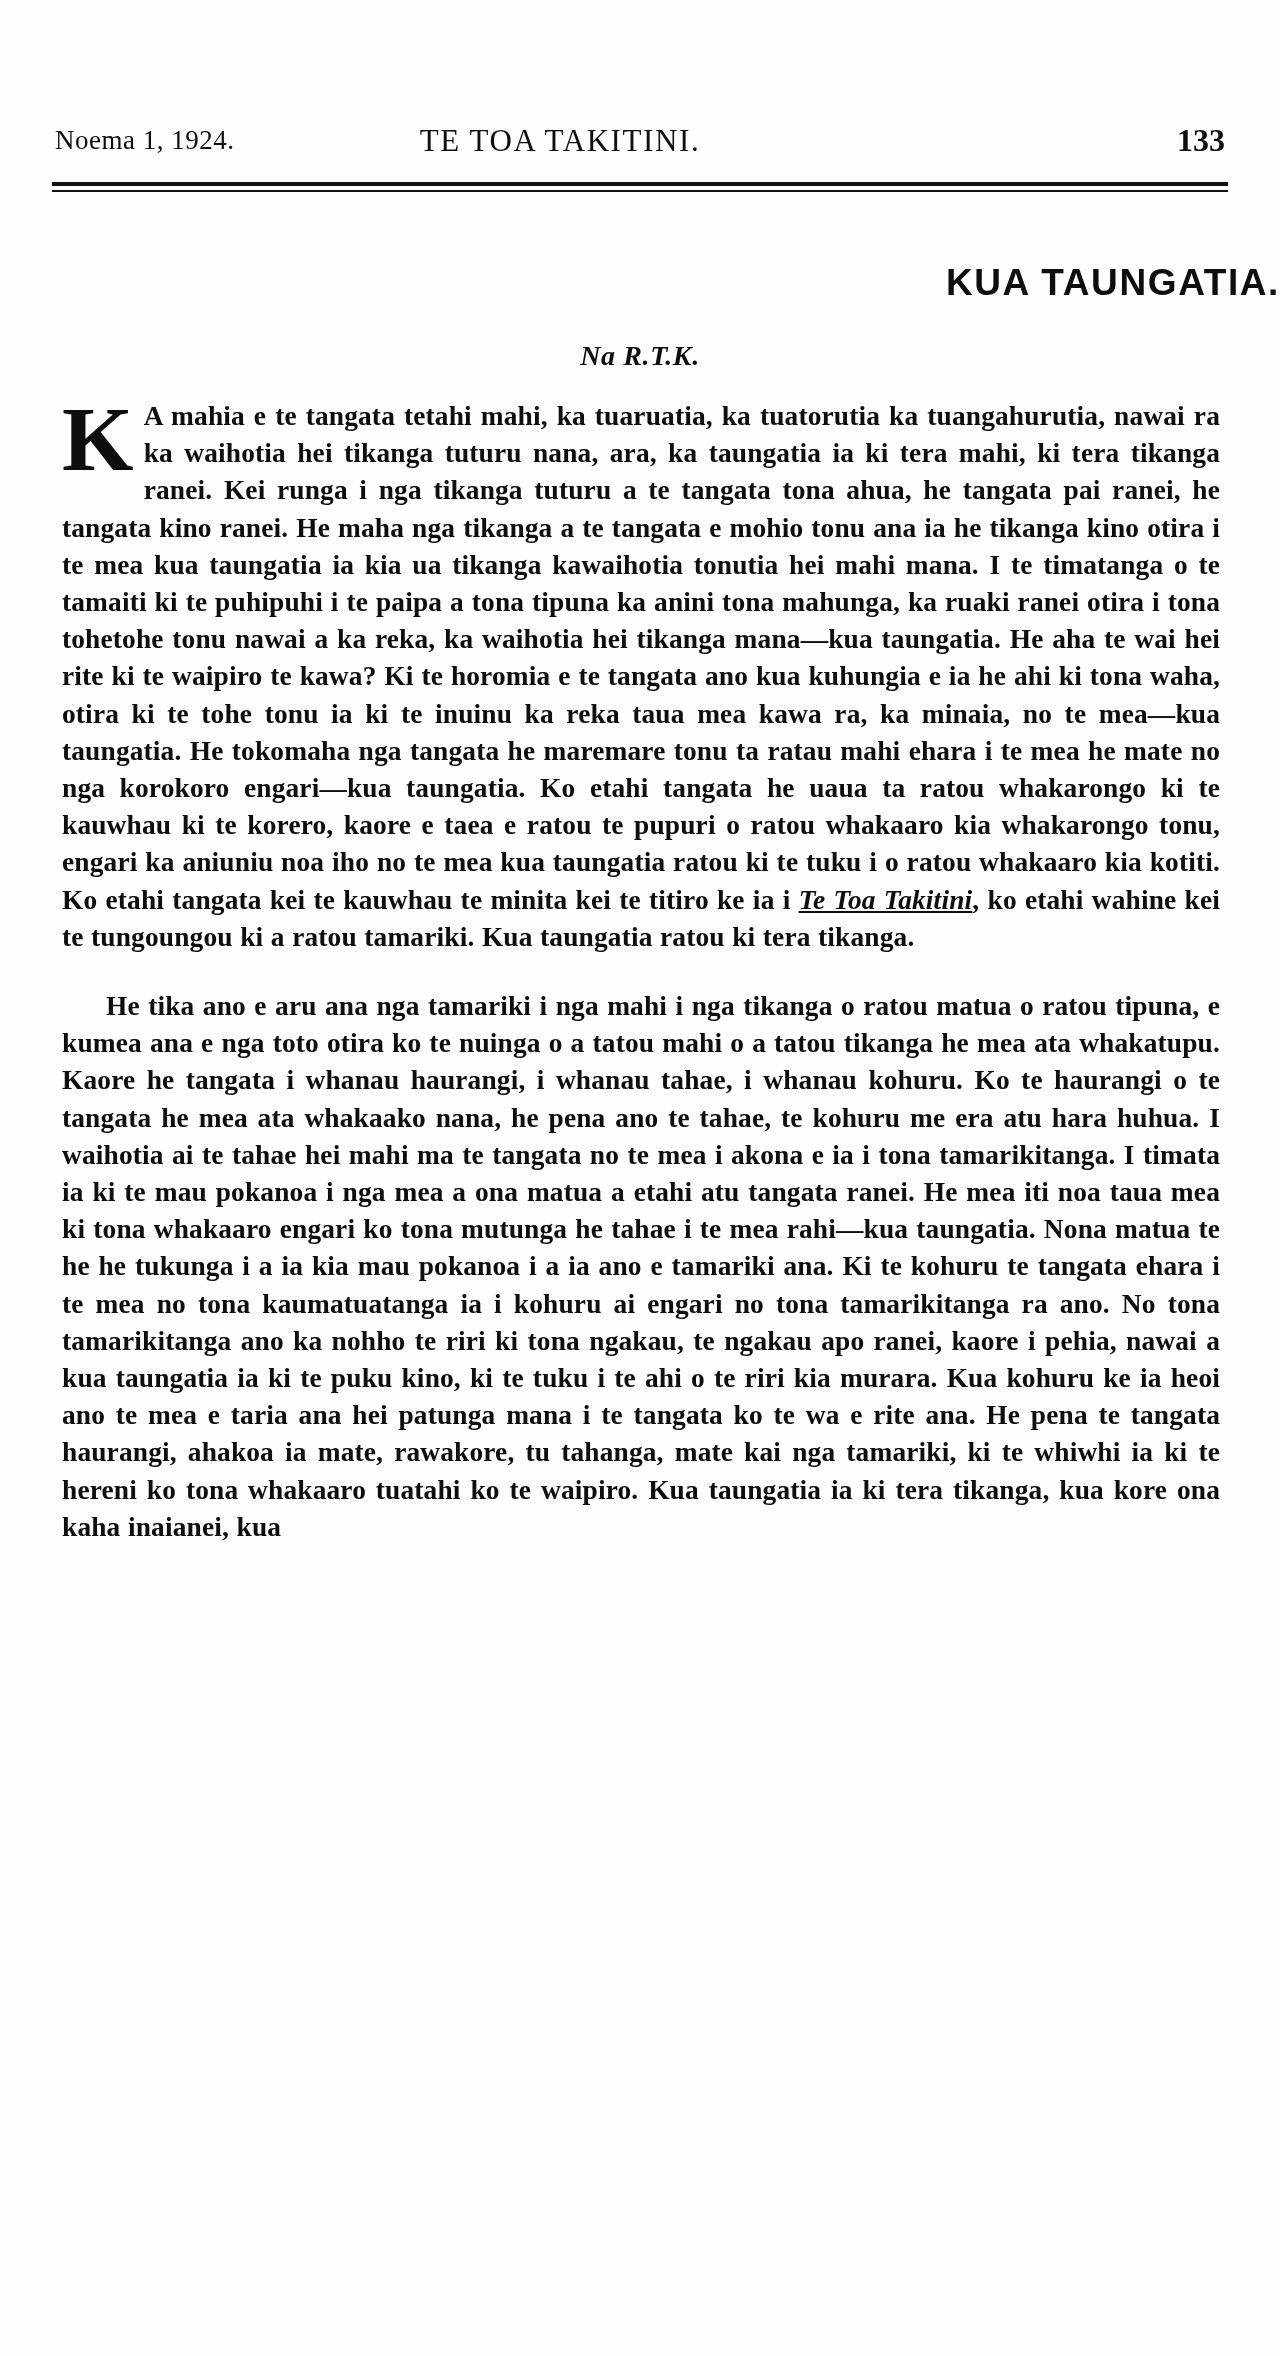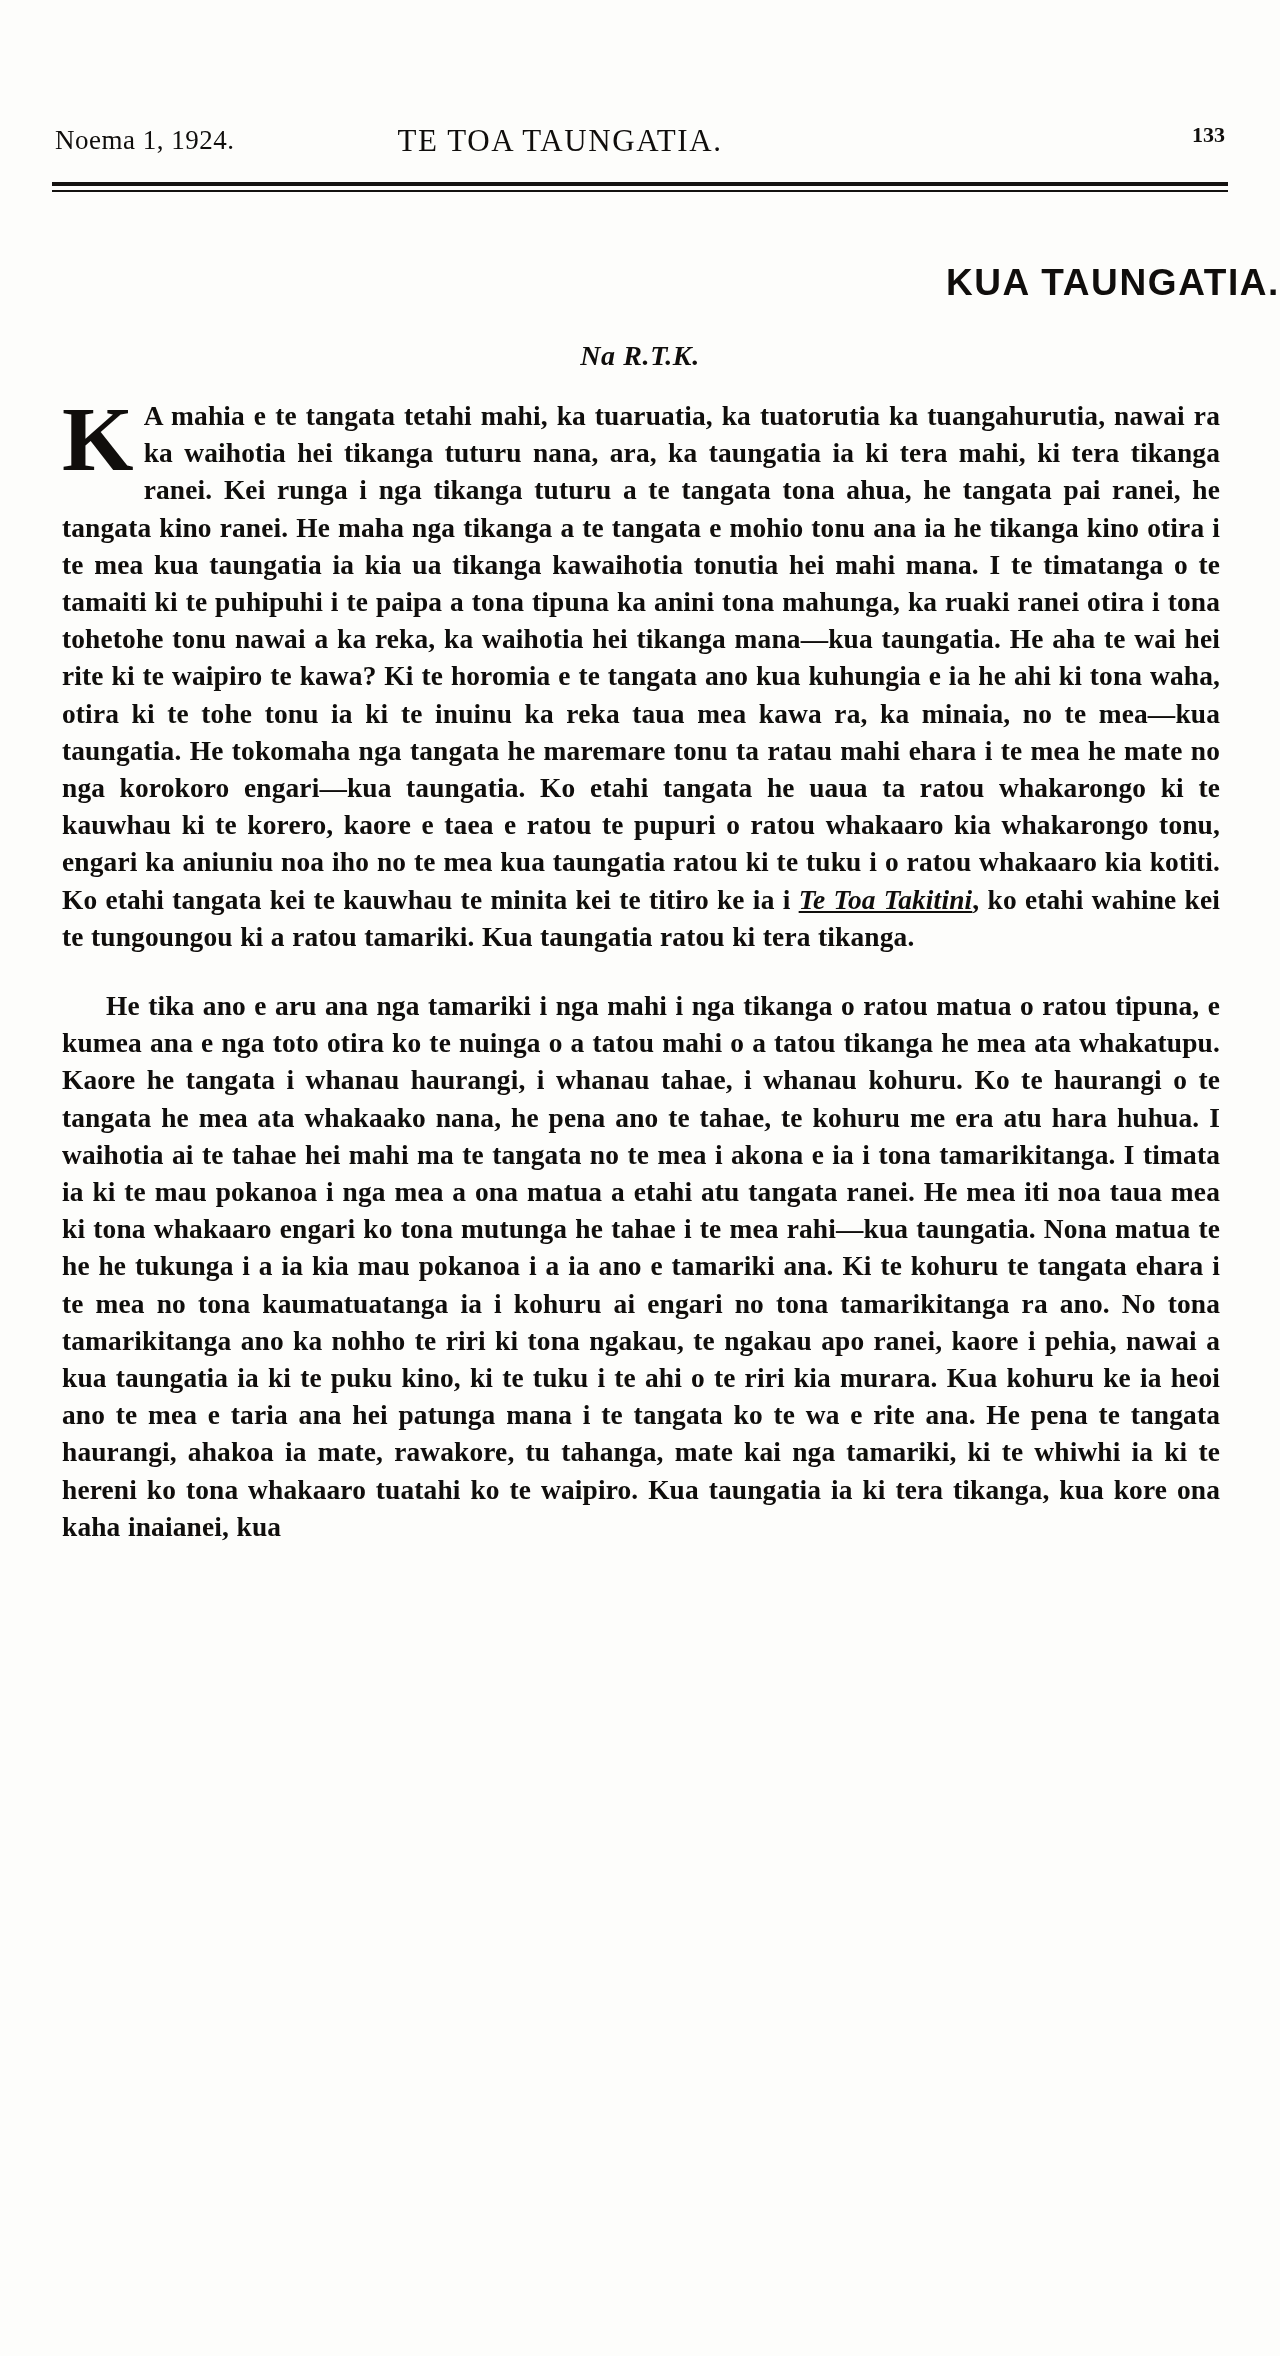--- a/index.html
+++ b/index.html
@@ -48,21 +48,21 @@
     width: 1010px;
     text-align: center;
     font-size: 31px;
     letter-spacing: 1.6px;
     white-space: nowrap;
   }
   .runhead .right {
     position: absolute;
     right: 0;
     top: -3px;
-    font-size: 22px;
+    font-size: 32px;
     font-weight: bold;
     white-space: nowrap;
   }
   .rule-thick {
     position: absolute;
     left: 52px;
     top: 182px;
     width: 1176px;
     height: 4px;
     background: #141210;
@@ -138,21 +138,21 @@
   }
 </style>
 </head>
 <body>
 
 <div class="page">
   <div class="scan">
 
     <div class="runhead">
       <div class="left">Noema 1, 1924.</div>
-      <div class="center">TE TOA TAUNGATIA.</div>
+      <div class="center">TE TOA TAKITINI.</div>
       <div class="right">133</div>
     </div>
 
     <div class="rule-thick"></div>
     <div class="rule-thin"></div>
 
     <div class="title">KUA TAUNGATIA.</div>
     <div class="byline">Na R.T.K.</div>
 
     <div class="body-col">

